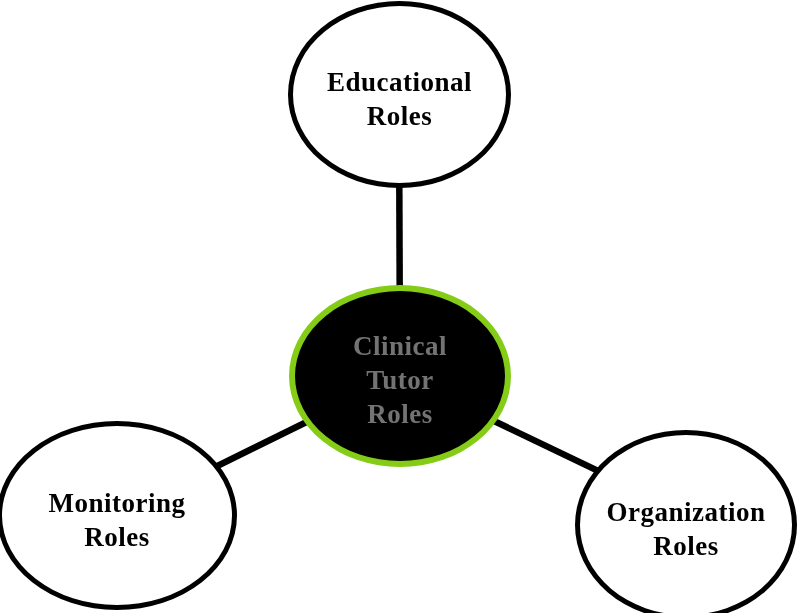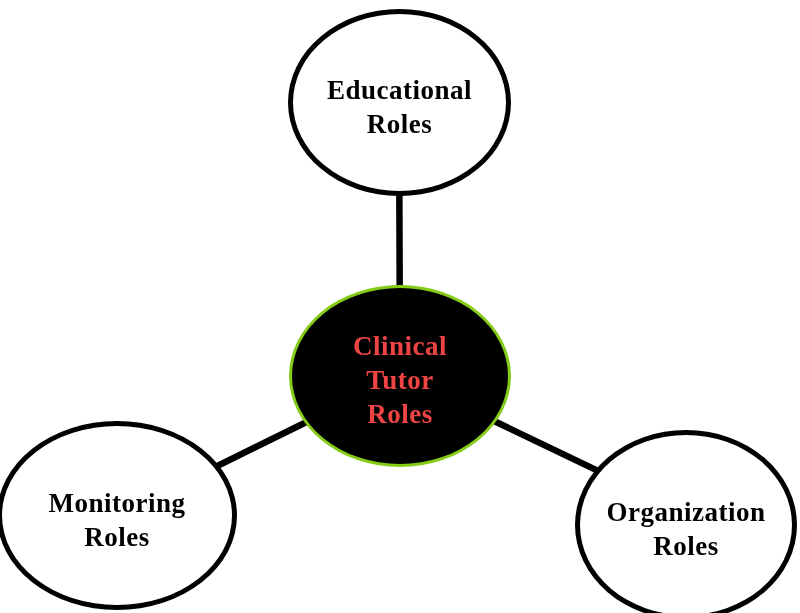--- a/index.html
+++ b/index.html
@@ -31,32 +31,32 @@
     text-align: center;
     box-sizing: border-box;
   }
   .node-white {
     background: #ffffff;
     border: 5px solid #000000;
     color: #000000;
   }
   .node-black {
     background: #000000;
-    border: 3px solid #84cc16;
-    color: #ef4444;
+    border: 6px solid #84cc16;
+    color: #737373;
   }
   .node-label {
     font-weight: bold;
     font-size: 27px;
     line-height: 34px;
     white-space: pre-line;
     padding-top: 8px;
     letter-spacing: 0.5px;
   }
-  #node-educational  { left: 288px; top: 1px;   width: 223px; height: 187px; margin-top: 8px; }
+  #node-educational  { left: 288px; top: 1px;   width: 223px; height: 187px; }
   #node-center       { left: 289px; top: 285px; width: 222px; height: 182px; }
   #node-monitoring   { left: -3px;  top: 421px; width: 240px; height: 189px; }
   #node-organization { left: 575px; top: 430px; width: 222px; height: 190px; }
 </style>
 </head>
 <body>
 
 <div class="canvas">
 
   <svg class="connectors" viewBox="0 0 800 613" xmlns="http://www.w3.org/2000/svg">

